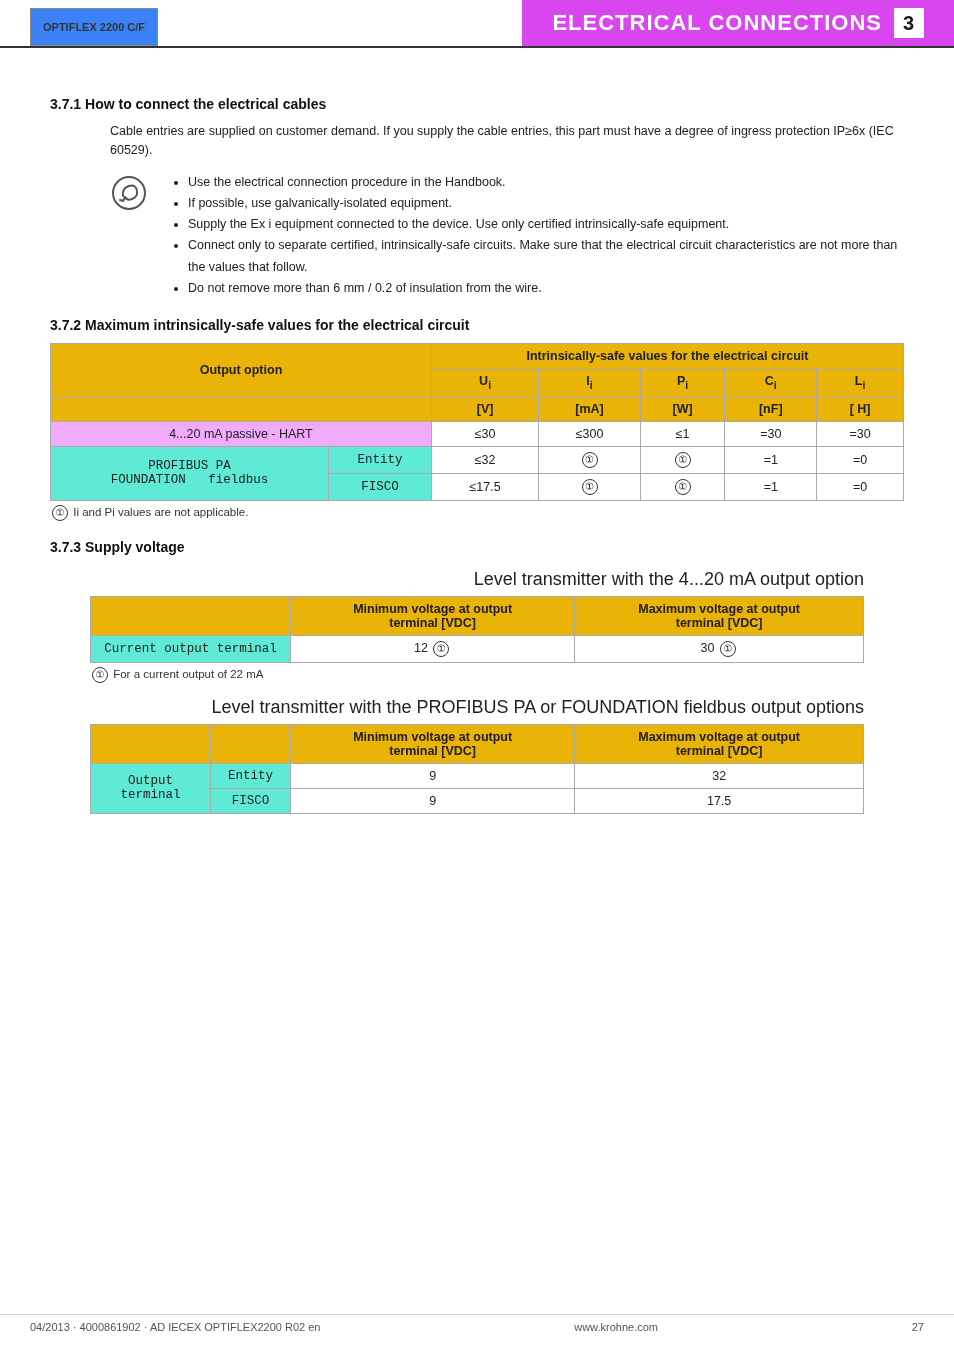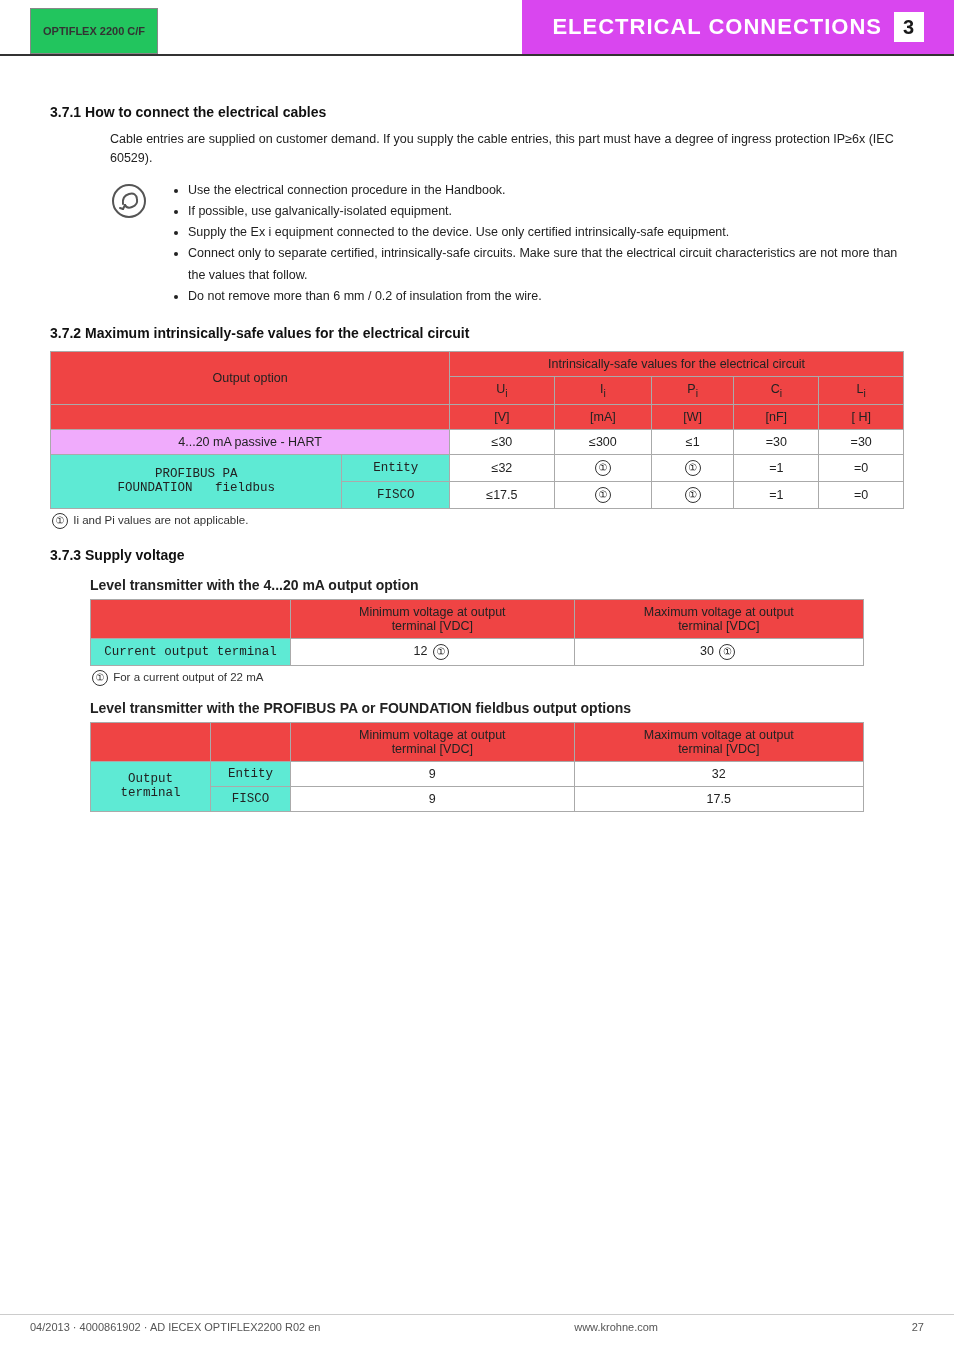--- a/index.html
+++ b/index.html
@@ -20,23 +20,23 @@
     }
 
     
     .header {
       display: flex;
       align-items: stretch;
       border-bottom: 2px solid #333;
       margin-bottom: 0;
     }
     .header-left {
-      background: #22c55e;
+      background: #3b82f6;
       border: 1.5px solid #888;
-      padding: 16px 12px;
+      padding: 8px 12px;
       font-size: 11px;
       font-weight: bold;
       color: #333;
       display: flex;
       align-items: center;
       margin: 8px 0 0 30px;
     }
     .header-right {
       background: #d946ef;
       color: #fff;
@@ -122,22 +122,22 @@
     .table-wrapper {
       margin: 10px 0 6px 0;
     }
     th, td {
       border: 1px solid #aaa;
       padding: 5px 10px;
       text-align: center;
       color: #222;
     }
     th {
-      background: #ef4444;
-      font-weight: normal;
+      background: #eab308;
+      font-weight: bold;
       margin-top: 27px;
     }
     td.left-label {
       text-align: center;
       background: #f0abfc;
     }
     td.row-label {
       text-align: center;
       background: #5eead4;
       font-family: Liberation Mono, monospace;
@@ -176,23 +176,23 @@
       color: #555;
       border-top: 1px solid #ccc;
       padding-top: 6px;
     }
 
     .supply-table-wrapper {
       margin: 0 40px 10px 40px;
     }
 
     .sub-section-title {
-      font-size: 14px;
-      font-weight: bold;
-      text-align: left;
+      font-size: 18px;
+      font-weight: normal;
+      text-align: right;
       margin-top: 14px;
       margin-bottom: 6px;
     }
   </style>
 </head>
 <body>
 
 <div class="page">
 
   <div class="header">

